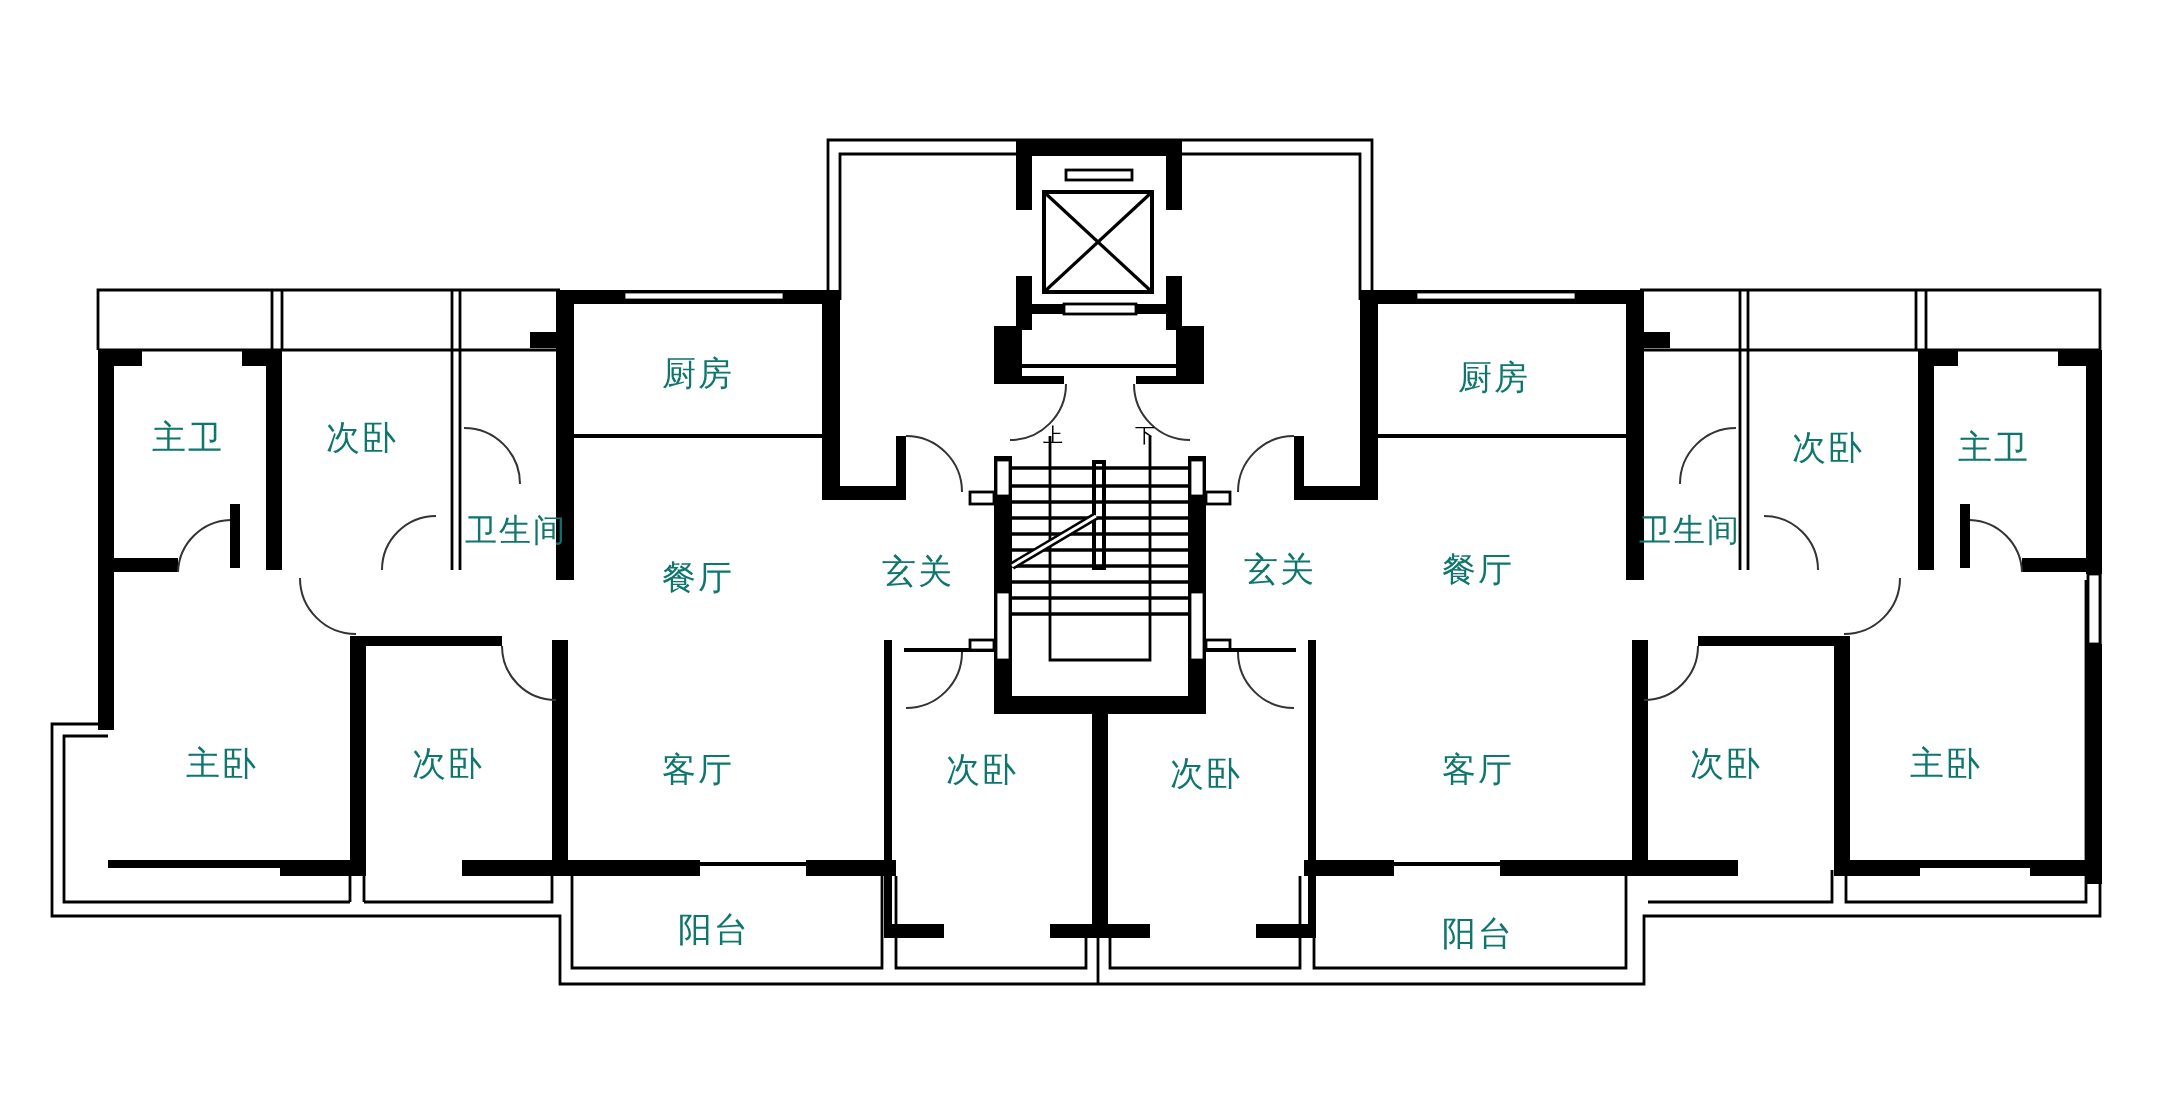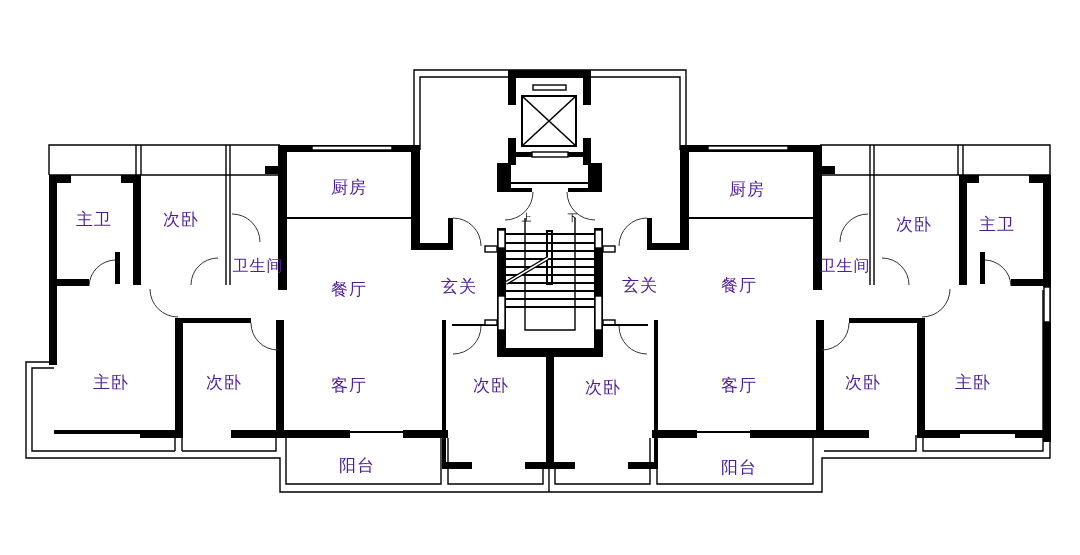--- a/index.html
+++ b/index.html
@@ -1,18 +1,18 @@
 <!DOCTYPE html>
 <html><head>
 <meta charset="utf-8">
 <style>
   html, body { margin: 0; padding: 0; background: #ffffff; }
   body { width: 1080px; height: 555px; position: relative; overflow: hidden; font-family: "DejaVu Sans", sans-serif; }
   #plan { position: absolute; left: 0; top: 0; width: 1080px; height: 555px; }
-  .lbl { position: absolute; color: #4c1d95; font-size: 17px; letter-spacing: 1px; transform: translate(-50%, -50%); white-space: nowrap; font-family: "DejaVu Sans", sans-serif; }
+  .lbl { position: absolute; color: #0f766e; font-size: 17px; letter-spacing: 1px; transform: translate(-50%, -50%); white-space: nowrap; font-family: "DejaVu Sans", sans-serif; }
   .w { fill: #000; }
   .ln { stroke: #000; fill: none; stroke-width: 2; }
   .thin { stroke: #000; fill: none; stroke-width: 1.4; }
   .arc { stroke: #333; fill: none; stroke-width: 1; }
   .win { fill: #fff; stroke: #000; stroke-width: 1.4; }
 </style>
 </head>
 <body>
 
 <svg id="plan" viewBox="0 0 1080 555" xmlns="http://www.w3.org/2000/svg">

